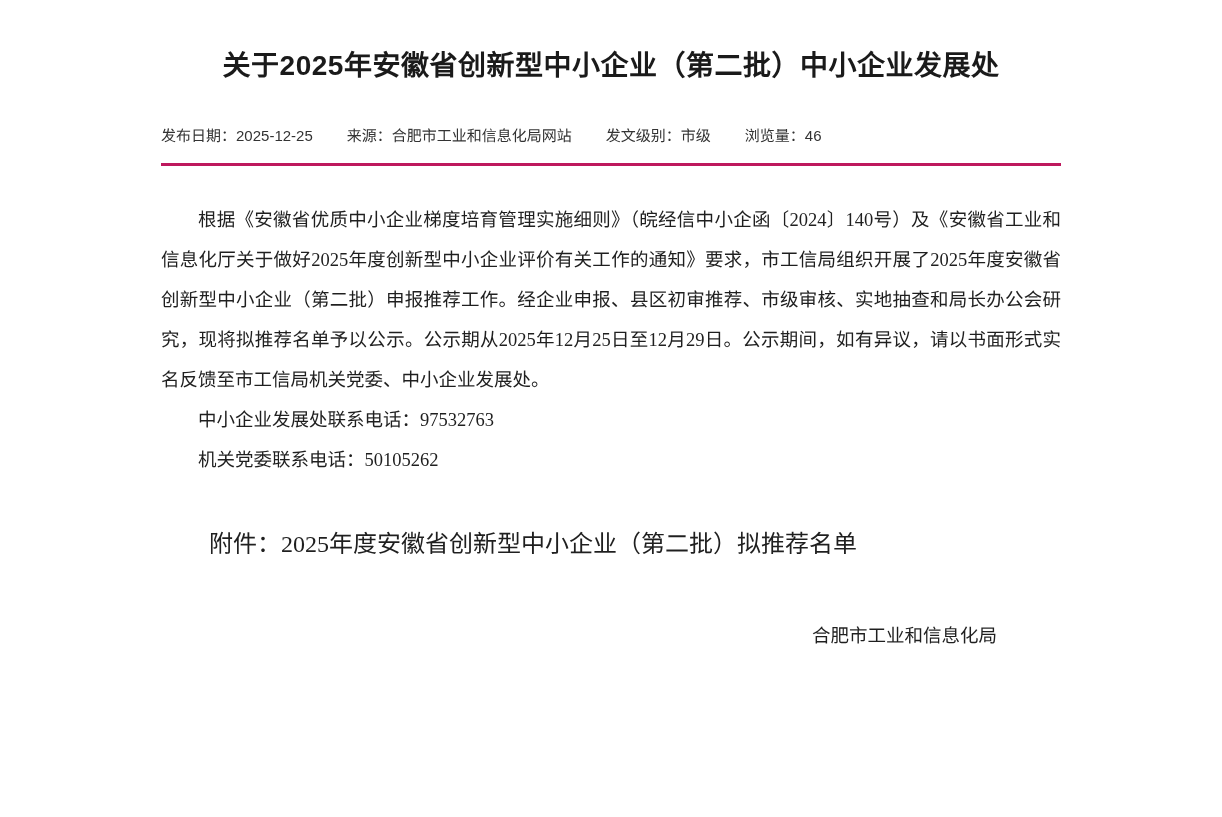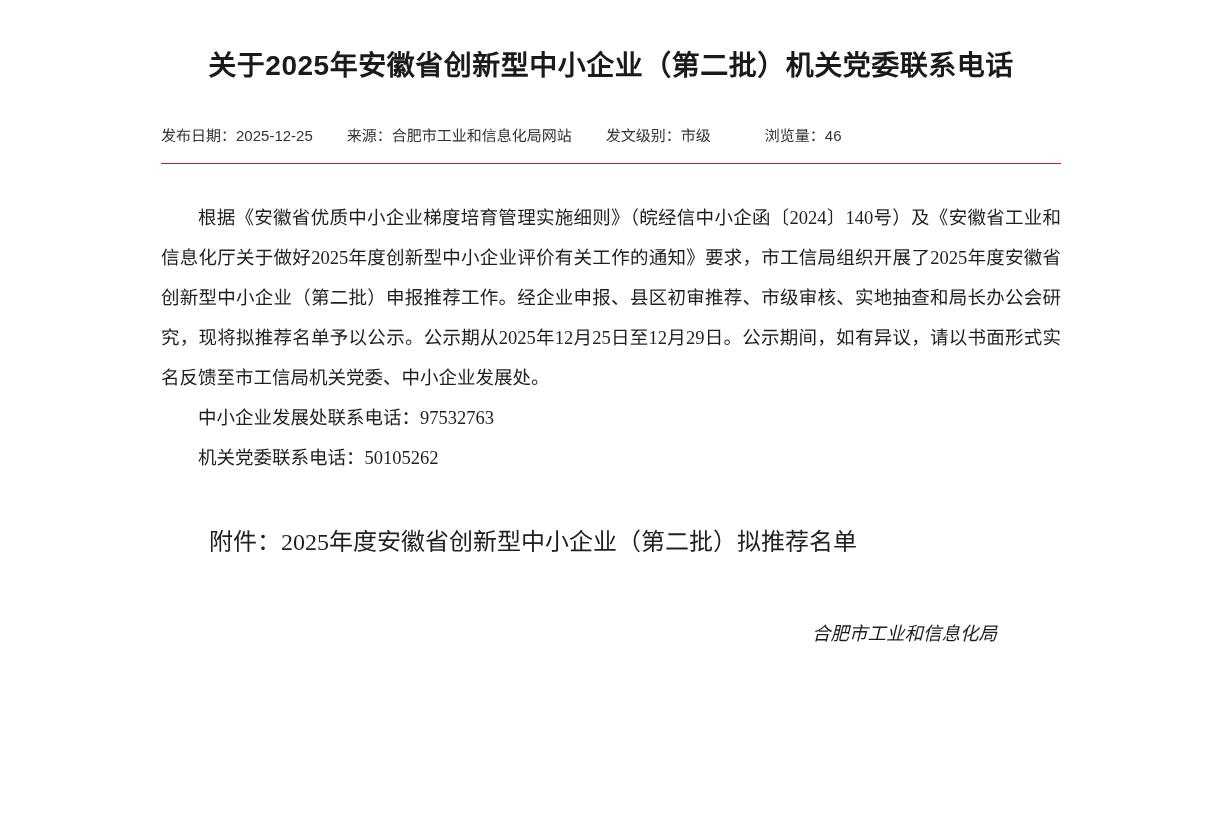--- a/index.html
+++ b/index.html
@@ -34,36 +34,36 @@
     line-height: 44px;
     color: #1a1a1a;
     text-align: center;
     letter-spacing: 0.5px;
     margin: 0 0 0 0;
     padding: 0 10px;
   }
   .meta {
     margin-top: 36px;
     padding-bottom: 18px;
-    border-bottom: 1px solid #be185d;
+    border-bottom: 3px solid #be185d;
     font-size: 15px;
     color: #3a3a3a;
     display: flex;
     flex-wrap: wrap;
     align-items: center;
     justify-content: flex-start;
     gap: 0;
   }
   .meta .meta-item {
     white-space: nowrap;
     margin-right: 34px;
     font-size: 15px;
     color: #333333;
   }
-  .meta .meta-item:last-child { margin-right: 0; margin-left: 20px; }
+  .meta .meta-item:last-child { margin-right: 0; }
   .meta .meta-label { color: #333333; }
   .meta .meta-value { color: #333333; }
 
   .body-content {
     margin-top: 34px;
     font-family: "Liberation Serif", "DejaVu Serif", serif;
     font-size: 18.5px;
     line-height: 40px;
     color: #1f1f1f;
     text-align: justify;
@@ -83,30 +83,30 @@
   }
   .signature {
     margin-top: 52px;
     font-family: "Liberation Serif", "DejaVu Serif", serif;
     font-size: 18.5px;
     line-height: 40px;
     text-align: right;
     padding-right: 64px;
     color: #1f1f1f;
   }
-  .signature .sig-line { display: block; font-style: italic; }
+  .signature .sig-line { display: block; }
   .signature .sig-date { display: block; padding-right: 10px; }
 </style>
 </head>
 <body>
 
 <div class="page">
   <div class="article">
 
-    <h1 class="title">关于2025年安徽省创新型中小企业（第二批）机关党委联系电话</h1>
+    <h1 class="title">关于2025年安徽省创新型中小企业（第二批）中小企业发展处</h1>
 
     <div class="meta">
       <span class="meta-item">
         <span class="meta-label">发布日期：</span><span class="meta-value">2025-12-25</span>
       </span>
       <span class="meta-item">
         <span class="meta-label">来源：</span><span class="meta-value">合肥市工业和信息化局网站</span>
       </span>
       <span class="meta-item">
         <span class="meta-label">发文级别：</span><span class="meta-value">市级</span>

